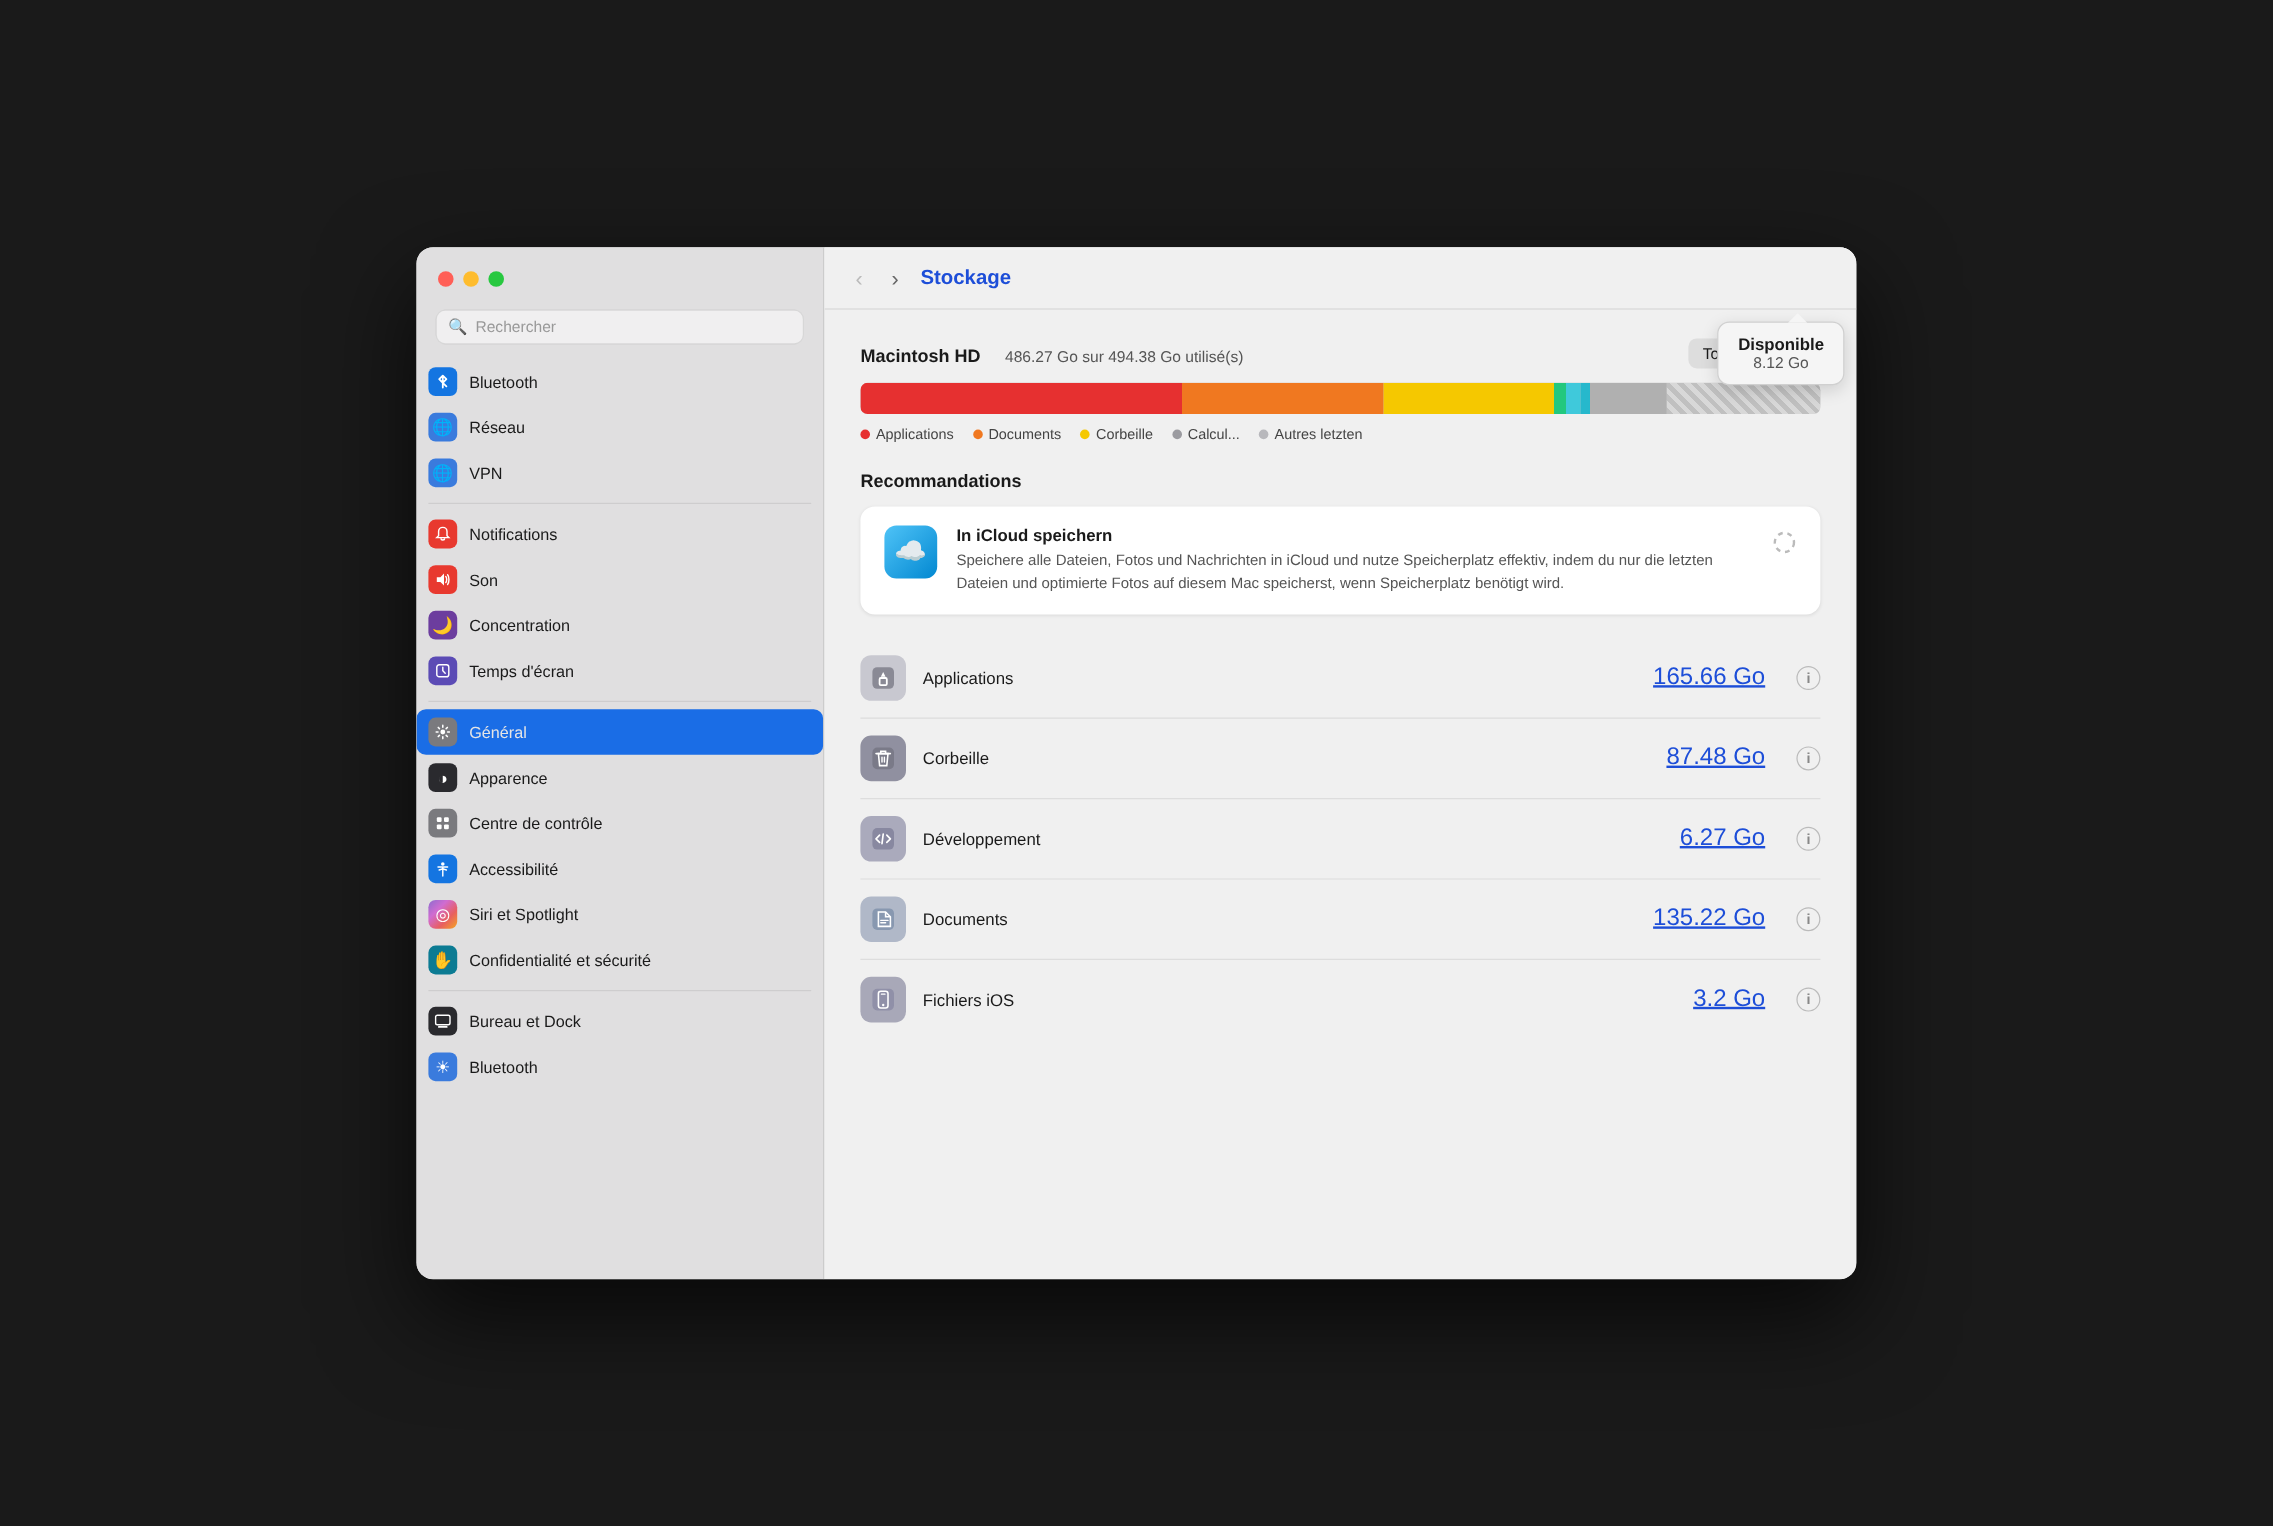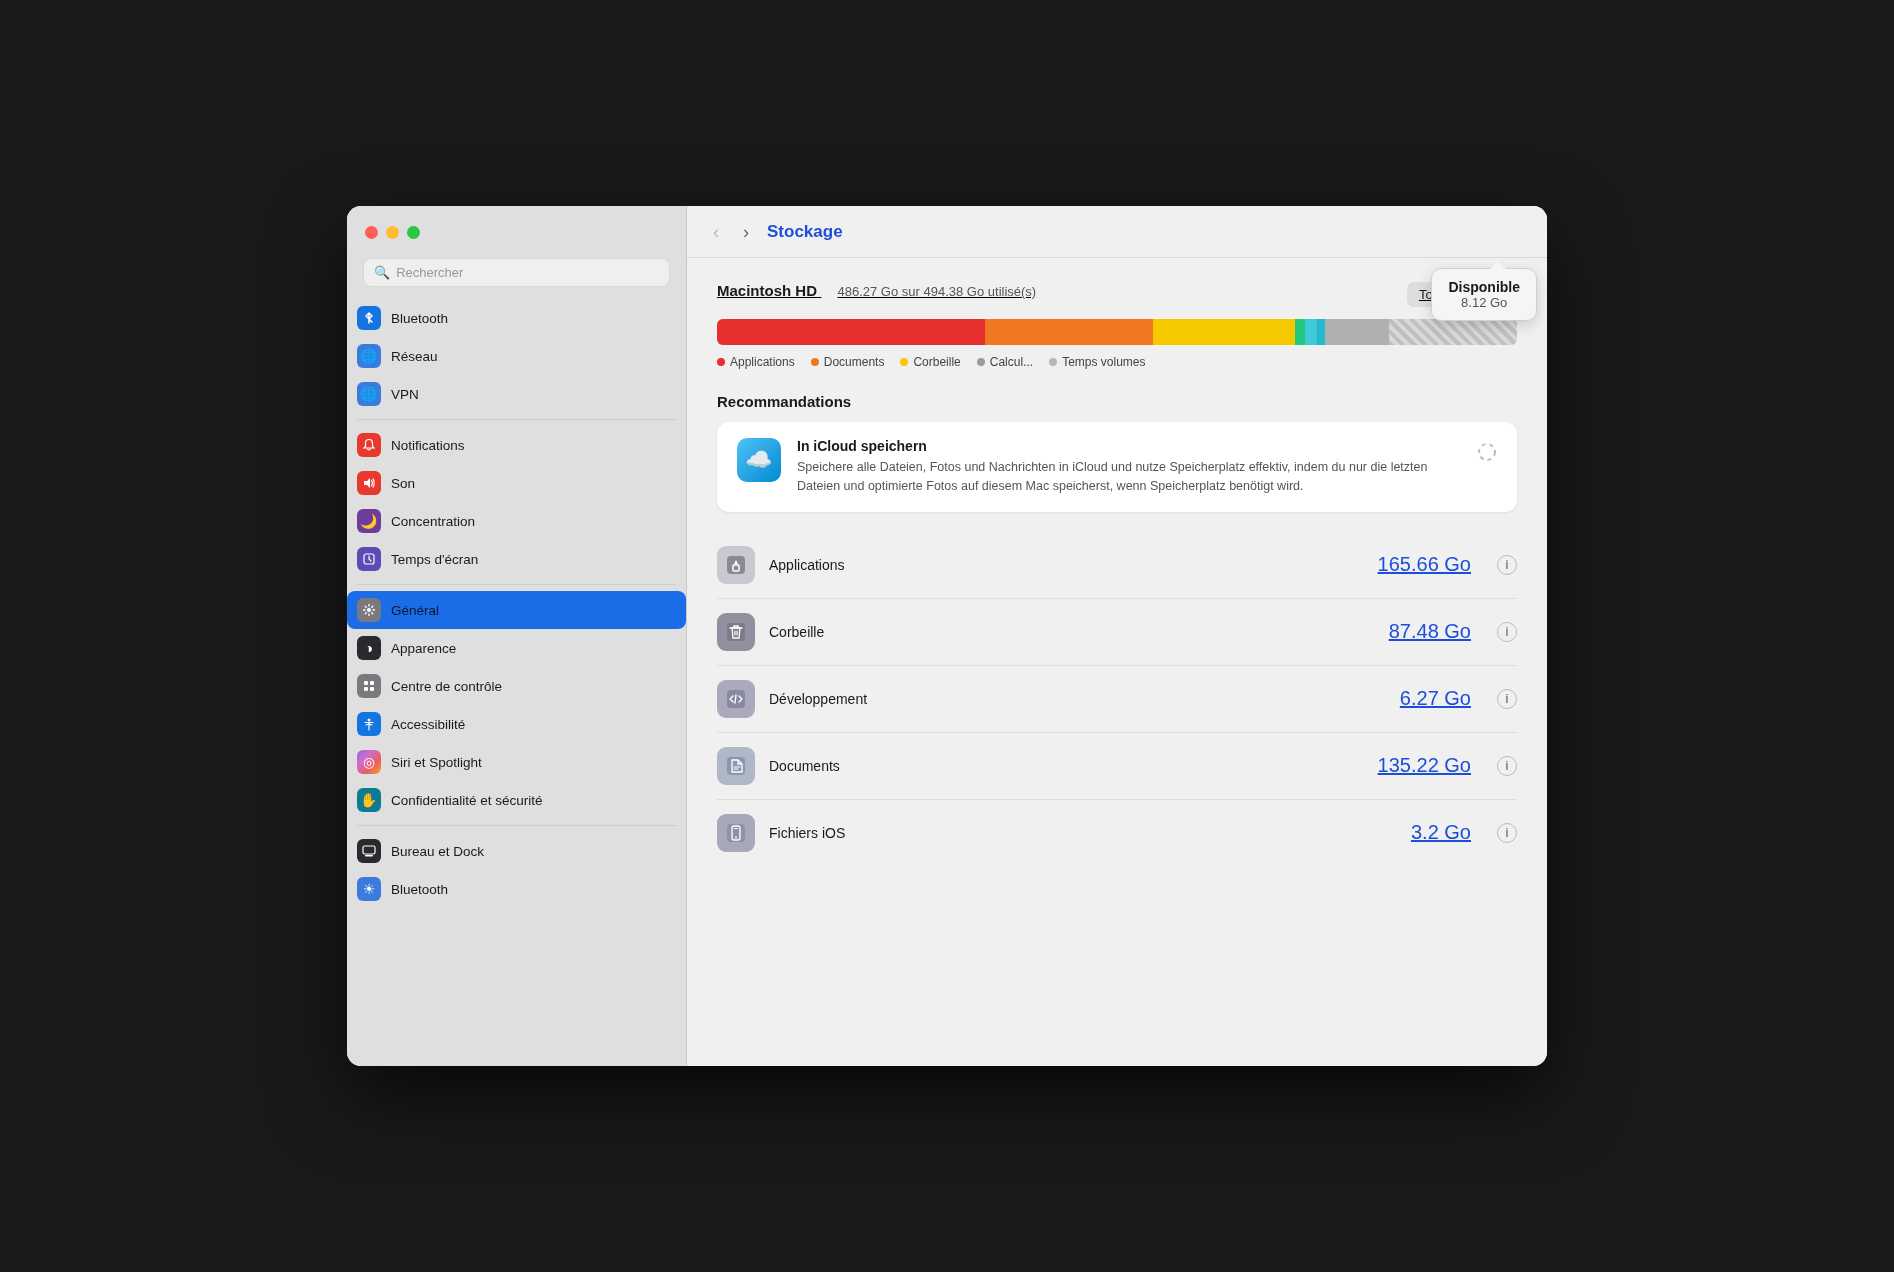--- a/index.html
+++ b/index.html
@@ -74,21 +74,21 @@
       align-items: center;
       gap: 10px;
       padding: 7px 10px;
       border-radius: 8px;
       cursor: pointer;
       font-size: 13.5px;
       color: #1a1a1a;
     }
     .sidebar-item.active {
       background: #1a6de6;
-      color: #0f172a;
+      color: #e5e5e5;
     }
     .sidebar-icon {
       width: 24px; height: 24px; border-radius: 6px;
       display: flex; align-items: center; justify-content: center;
       font-size: 14px; flex-shrink: 0;
     }
     .icon-blue { background: #1475e1; color: white; }
     .icon-blue2 { background: #3a7bdd; color: white; }
     .icon-red { background: #e8392f; color: white; }
     .icon-purple { background: #6c3d9e; color: white; }
@@ -158,24 +158,23 @@
       width: 0; height: 0;
       border-left: 8px solid transparent;
       border-right: 8px solid transparent;
       border-bottom: 8px solid #f5f5f5;
     }
     .tooltip-title { font-size: 14px; font-weight: 600; color: #1a1a1a; }
     .tooltip-value { font-size: 13px; color: #555; }
     
     .storage-header {
       display: flex;
-      align-items: flex-start;
+      align-items: flex-end;
       justify-content: space-between;
       margin-bottom: 12px;
-      text-decoration: underline;
     }
     .volume-name { font-size: 15px; font-weight: 600; color: #1a1a1a; }
     .volume-info { font-size: 13px; color: #555; }
     .all-volumes-btn {
       background: rgba(0,0,0,0.08);
       border: none;
       border-radius: 7px;
       padding: 5px 12px;
       font-size: 13px;
       cursor: pointer;
@@ -447,21 +446,21 @@
         <div class="legend-item">
           <div class="legend-dot" style="background:#f5c800"></div>
           <span>Corbeille</span>
         </div>
         <div class="legend-item">
           <div class="legend-dot" style="background:#9b9ba0"></div>
           <span>Calcul...</span>
         </div>
         <div class="legend-item">
           <div class="legend-dot" style="background:#b8b8bc"></div>
-          <span>Temps volumes</span>
+          <span>Autres letzten</span>
         </div>
       </div>
 
       <div class="section-title">Recommandations</div>
       <div class="recommendation-card">
         <div class="rec-icon">☁️</div>
         <div class="rec-body">
           <div class="rec-title">In iCloud speichern</div>
           <div class="rec-desc">Speichere alle Dateien, Fotos und Nachrichten in iCloud und nutze Speicherplatz effektiv, indem du nur die letzten Dateien und optimierte Fotos auf diesem Mac speicherst, wenn Speicherplatz benötigt wird.</div>
         </div>

